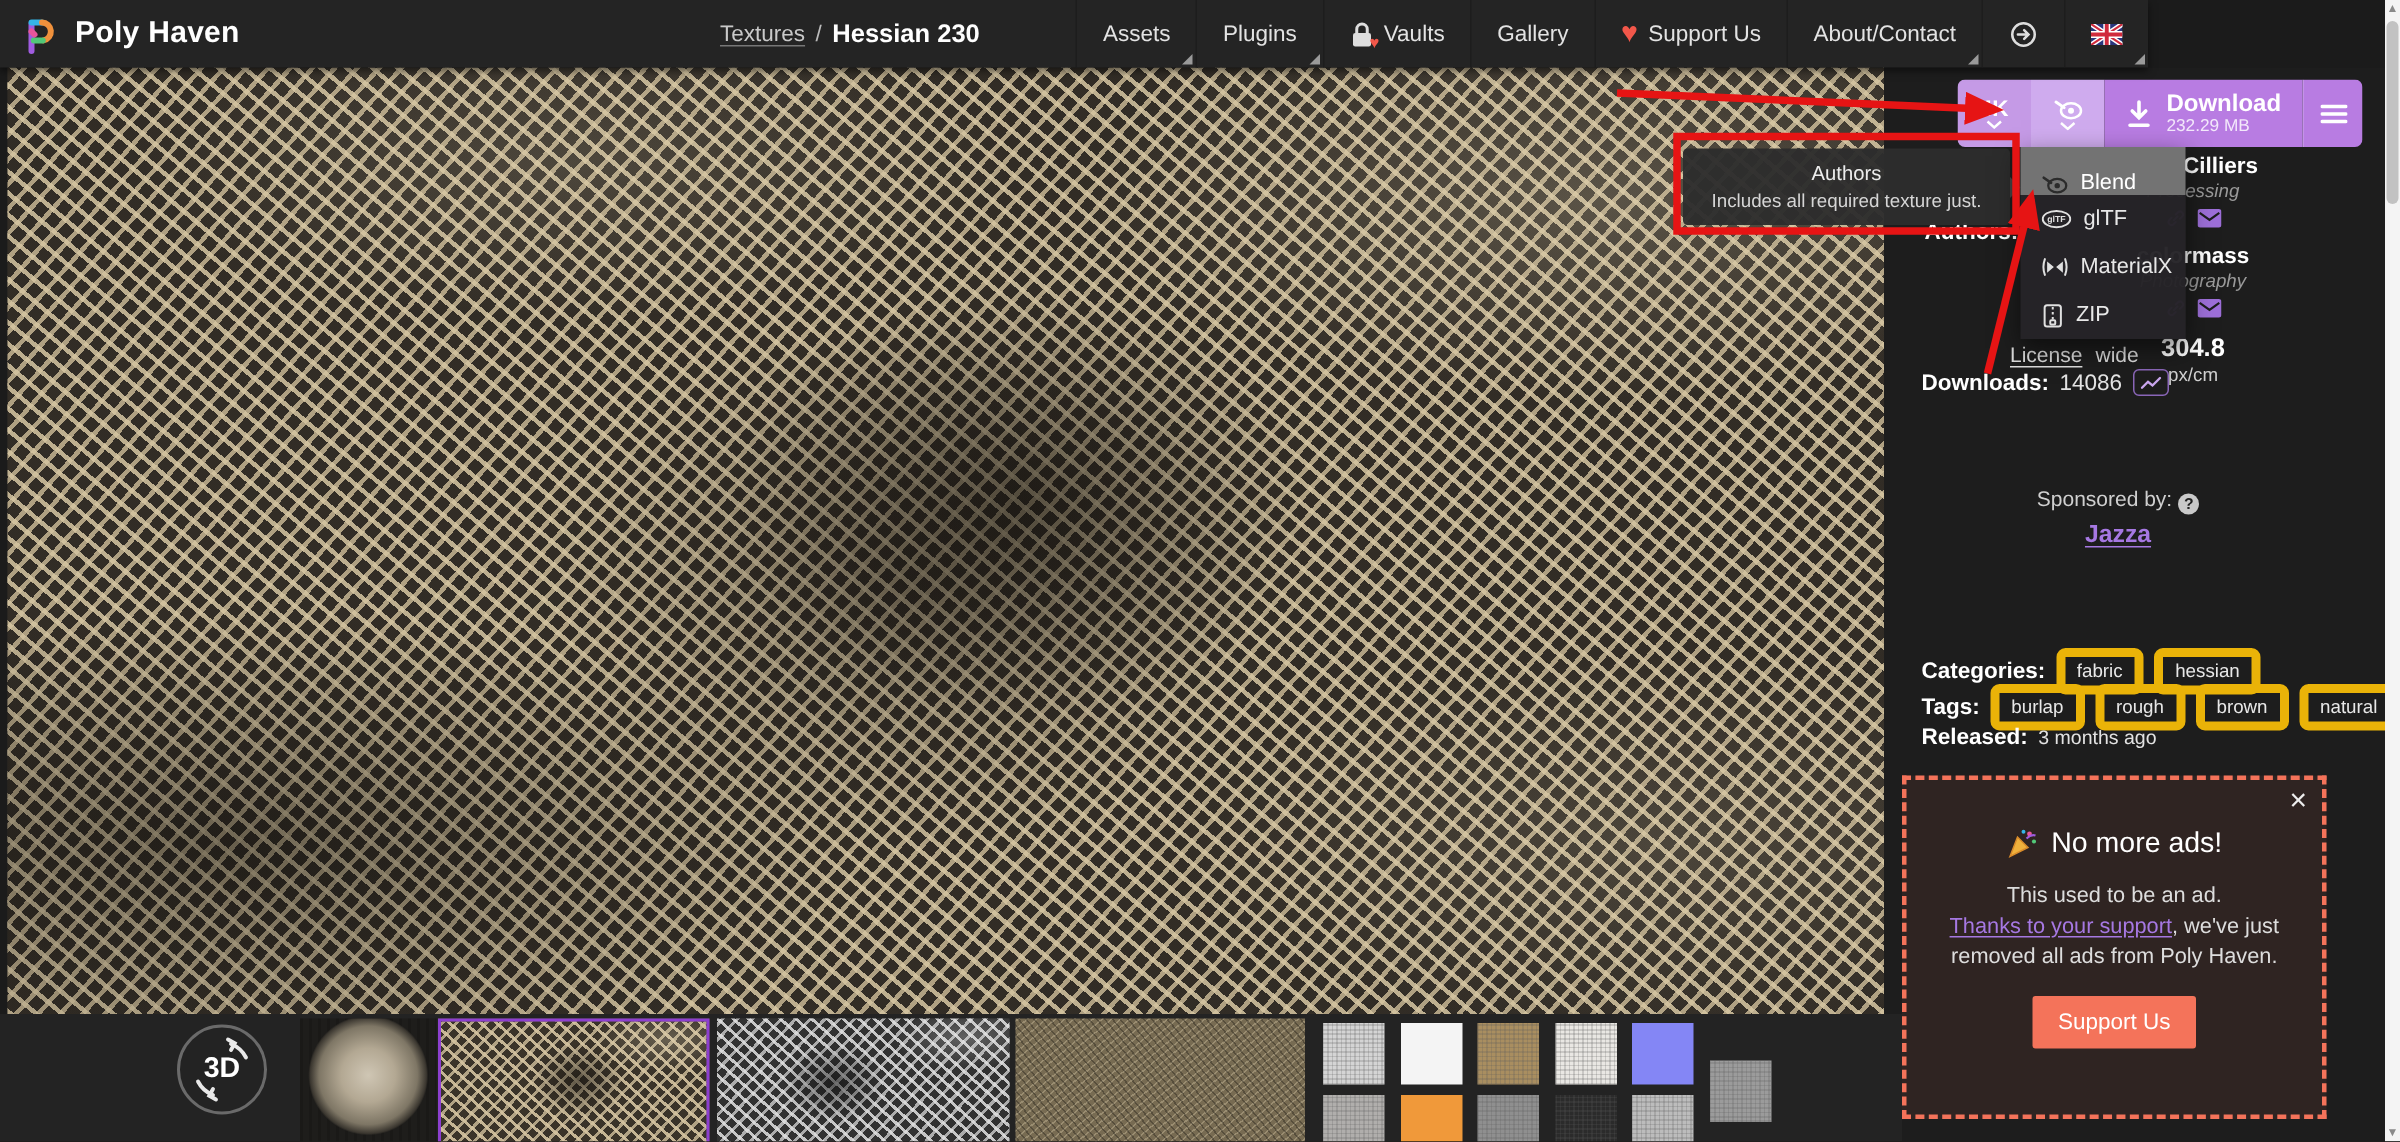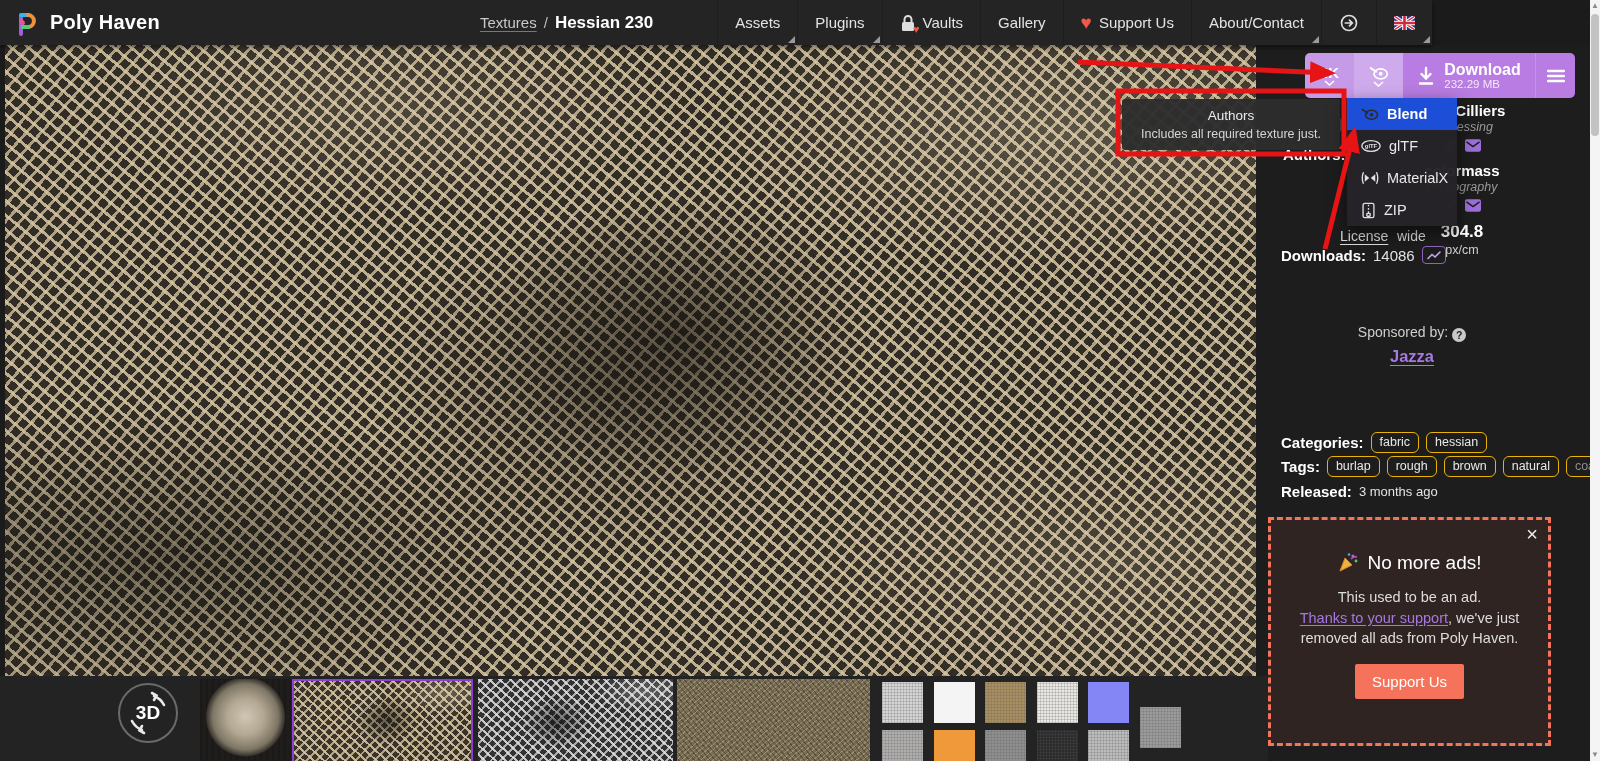--- a/index.html
+++ b/index.html
@@ -54,21 +54,21 @@
   .dl-blend { width:49px; background:#cfabee; display:flex; flex-direction:column; align-items:center; justify-content:center; cursor:pointer; }
   .dl-main { flex:1; background:#b87ce2; display:flex; align-items:center; justify-content:center; gap:9px; cursor:pointer; }
   .dl-main-label { font-size:16px; font-weight:bold; line-height:17px; }
   .dl-main-size { font-size:11.5px; color:#f3e8fb; line-height:13px; }
   .dl-menu-btn { width:40px; background:#b87ce2; display:flex; align-items:center; justify-content:center; cursor:pointer; border-left:1px solid rgba(255,255,255,.18); }
 
   .fmt-menu { position:absolute; left:1347px; top:98px; width:110px; z-index:25;
               box-shadow:0 6px 16px rgba(0,0,0,.55); }
   .fmt-item { height:32px; display:flex; align-items:center; gap:8px; padding-left:14px;
               background:rgba(37,35,39,.97); color:#e8e8e8; font-size:14.5px; cursor:pointer; }
-  .fmt-item.active { background:#1d4ed8; color:#fff; font-weight:bold; }
+  .fmt-item.active { background:#737373; color:#fff; font-weight:normal;align-items:flex-end; }
 
   .tooltip { position:absolute; left:1122px; top:99px; width:218px; height:51px; z-index:10;
              background:rgba(45,45,45,.96); border-radius:3px; display:flex; flex-direction:column;
              align-items:center; justify-content:center; gap:4px; }
   .tooltip-title { color:#ececec; font-size:13.5px; }
   .tooltip-body { color:#d6d6d6; font-size:12.5px; }
   .tooltip-arrow { position:absolute; right:-7px; top:19px; width:0; height:0;
                    border-top:7px solid transparent; border-bottom:7px solid transparent; border-left:7px solid #424242; }
 
   .authors-label { position:absolute; left:1283px; top:146px; color:#fff; font-weight:bold; font-size:15px; z-index:5; }
@@ -92,21 +92,21 @@
   .sponsored-row { position:absolute; left:1262px; top:324px; width:300px; text-align:center; z-index:5;
                    color:#cfcfcf; font-size:14px; }
   .q-circle { display:inline-flex; width:14px; height:14px; background:#c9c9c9; color:#222; border-radius:50%;
               font-size:10.5px; font-weight:bold; align-items:center; justify-content:center; vertical-align:-2px; margin-left:4px; cursor:pointer; }
   .sponsor-link { position:absolute; left:1262px; top:347px; width:300px; text-align:center; z-index:5; }
   .sponsor-link a { color:#a678e2; font-size:16.5px; font-weight:bold; text-decoration:underline; text-underline-offset:3px; cursor:pointer; }
 
   .meta-row { position:absolute; display:flex; align-items:center; gap:7px; z-index:5; }
   .meta-label { color:#fff; font-size:15px; font-weight:bold;text-align:center; }
   .meta-value { color:#e3e3e3; font-size:13px; }
-  .pill { border:1px solid #eab308; border-radius:6px; padding:2px 8px 3px; color:#e8e8e8; font-size:12.5px; cursor:pointer; white-space:nowrap; }
+  .pill { border:6px solid #eab308; border-radius:6px; padding:2px 8px 3px; color:#e8e8e8; font-size:12.5px; cursor:pointer; white-space:nowrap; }
   .pill.faded { color:#8f8f8f; }
 
   
   .adbox { position:absolute; left:1268px; top:517px; width:283px; height:229px; z-index:5;
            border:3px dashed #f4735a; background:#2f2422; text-align:center; }
   .ad-close { position:absolute; top:4px; right:10px; color:#eee; font-size:20px; cursor:pointer; line-height:20px; }
   .ad-title-row { margin-top:32px; display:flex; align-items:center; justify-content:center; gap:8px; }
   .ad-title { color:#fff; font-size:19px; font-weight:normal; }
   .ad-para { margin-top:13px; color:#ddd; font-size:14.5px; line-height:1.42; }
   .ad-link { color:#a678e2; text-decoration:underline; text-underline-offset:2px; cursor:pointer; }

